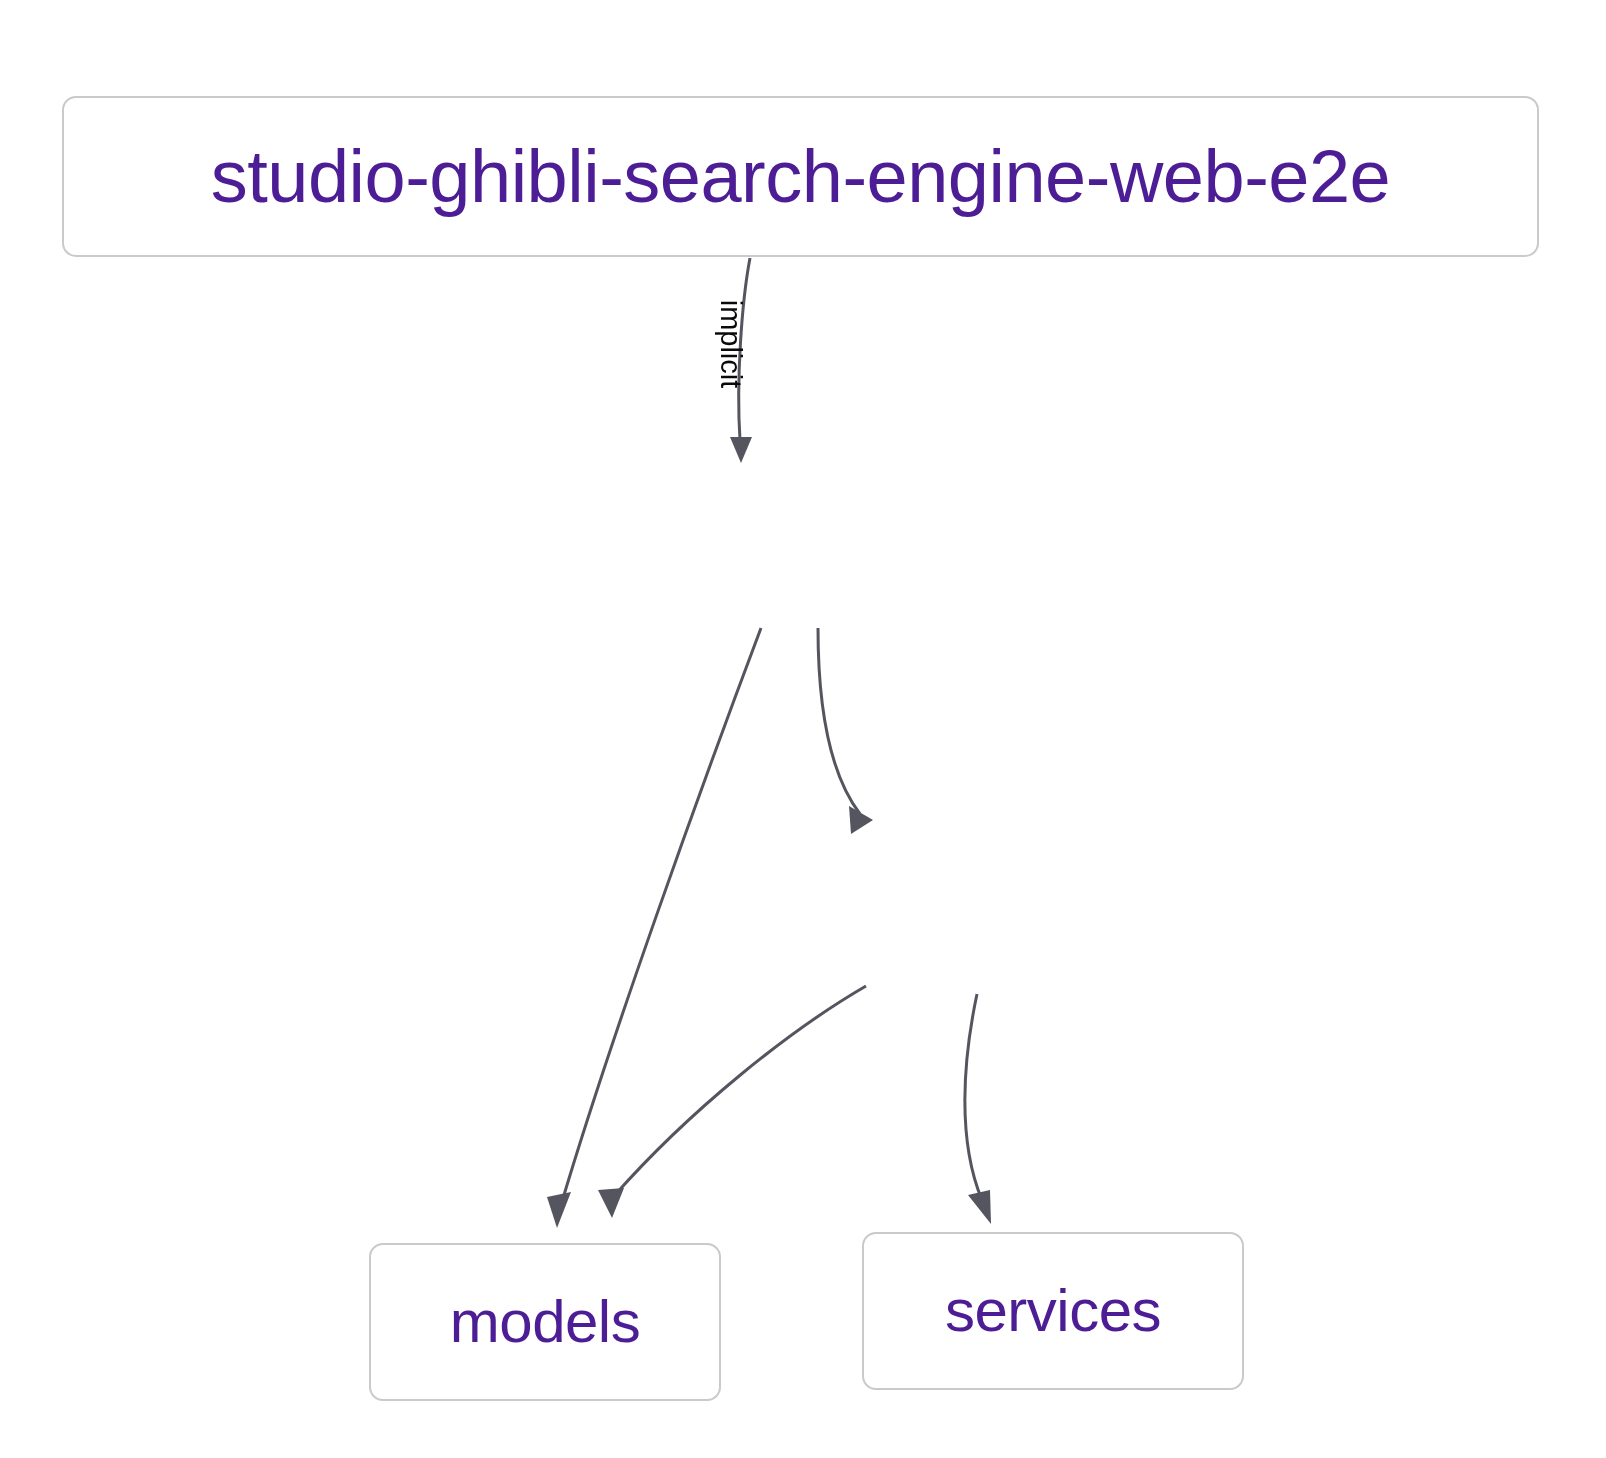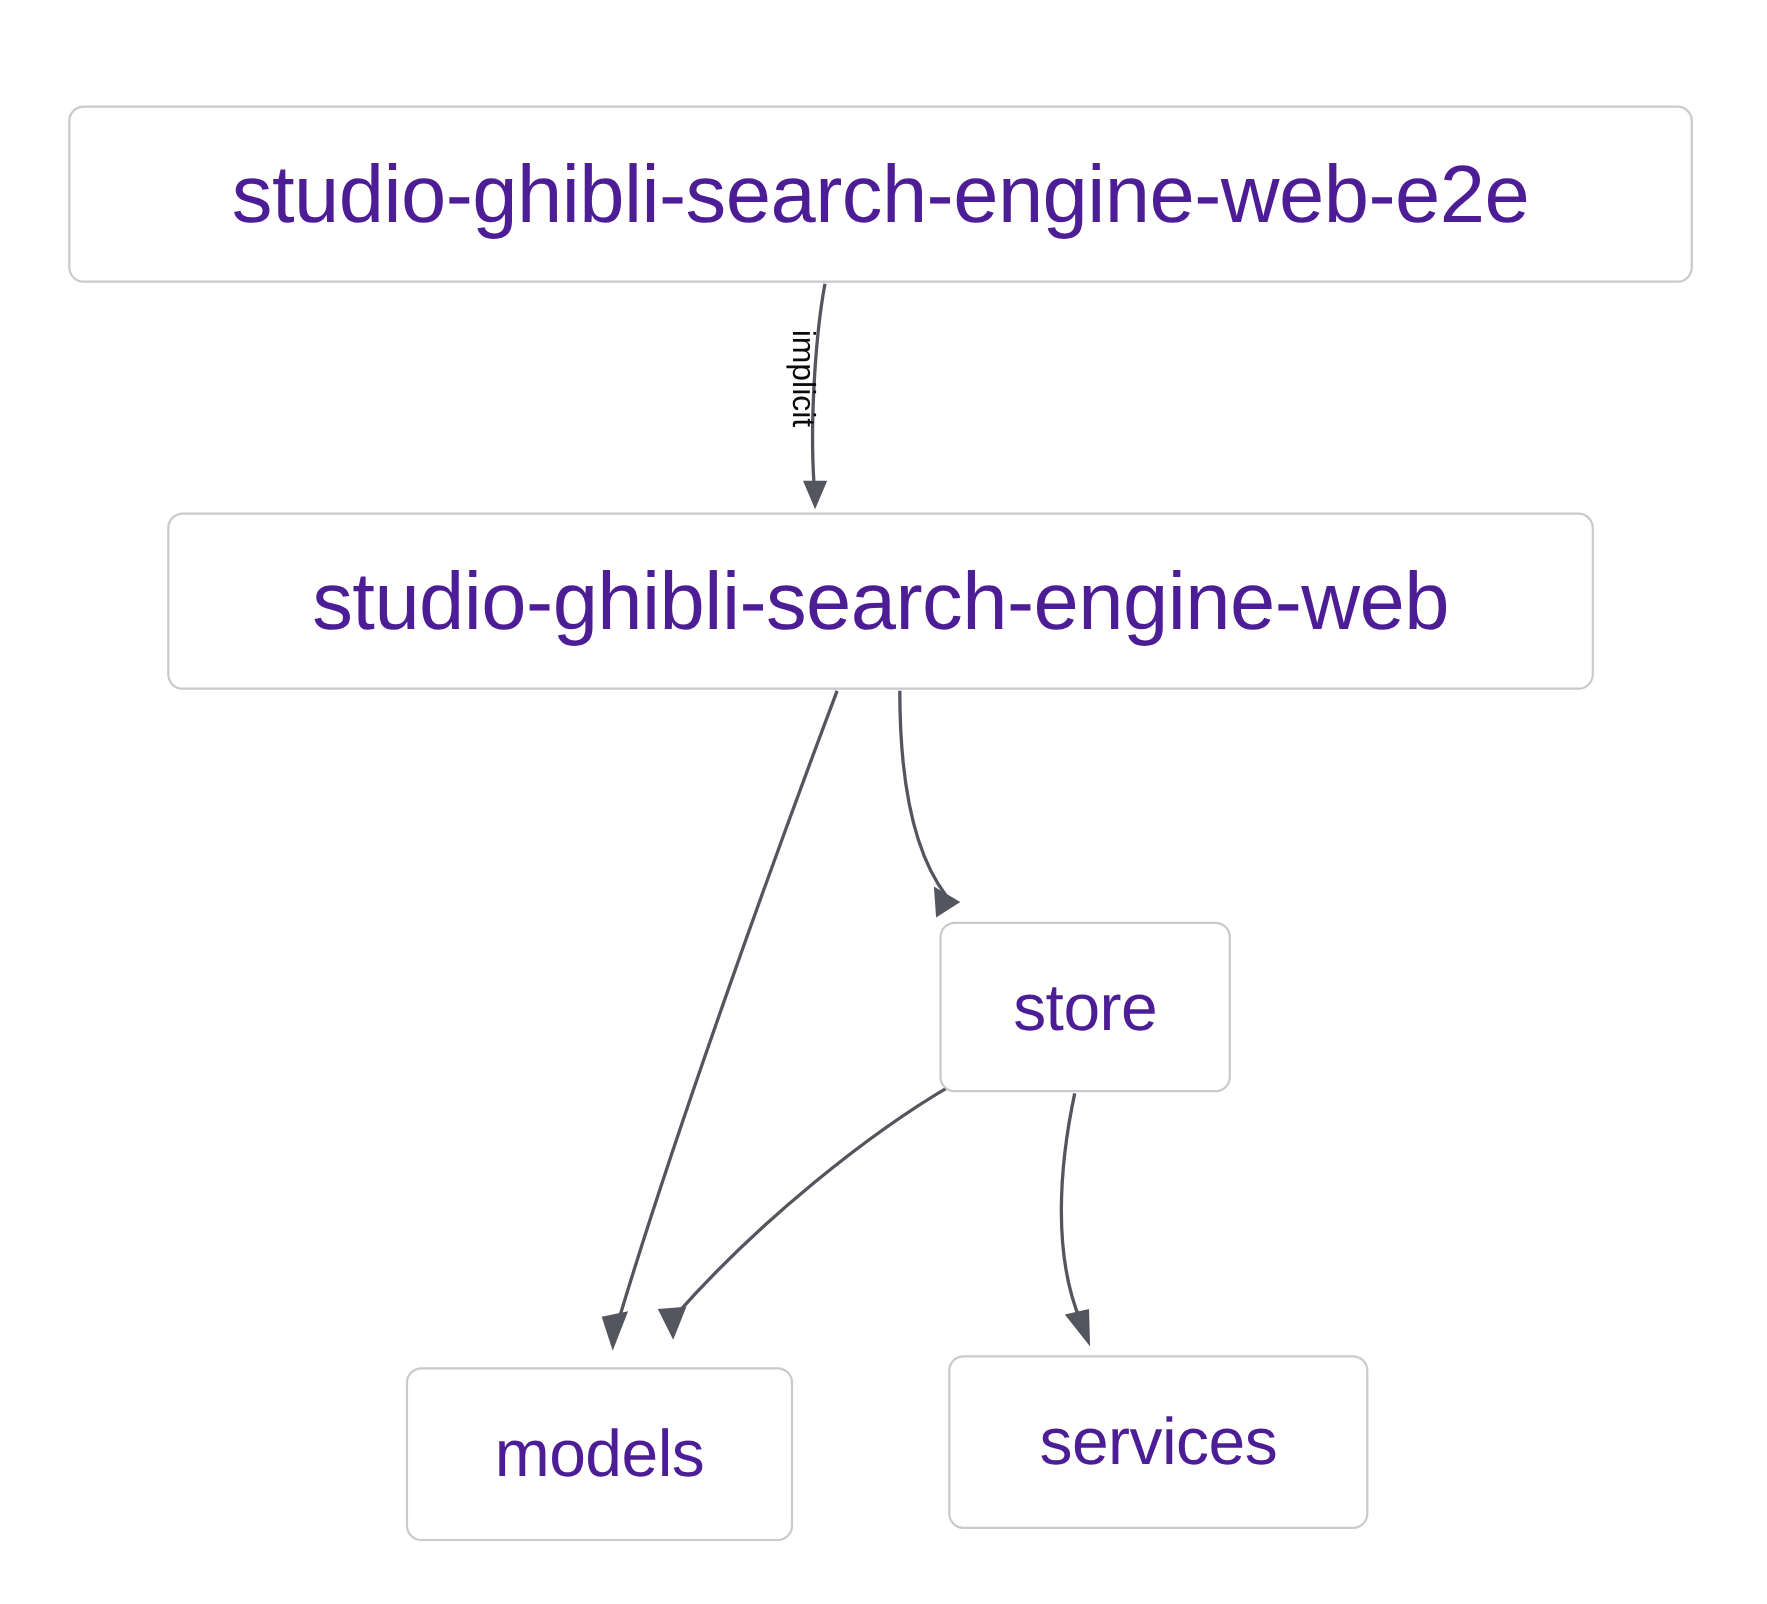--- a/index.html
+++ b/index.html
@@ -118,27 +118,21 @@
     <g>
       <path class="edge-path" d="M 977 994 C 963 1060 957 1140 982 1200"></path>
       <polygon class="edge-arrow" points="968,1195 990,1190 991,1224"></polygon>
     </g>
   </svg>
 
   <div class="graph-node" id="node-root">
     <span class="node-label">studio-ghibli-search-engine-web-e2e</span>
   </div>
 
-  <div class="graph-node" id="node-web">
-    <span class="node-label">studio-ghibli-search-engine-web</span>
-  </div>
 
-  <div class="graph-node" id="node-store">
-    <span class="node-label">store</span>
-  </div>
 
   <div class="graph-node" id="node-models">
     <span class="node-label">models</span>
   </div>
 
   <div class="graph-node" id="node-services">
     <span class="node-label">services</span>
   </div>
 
 </div>

